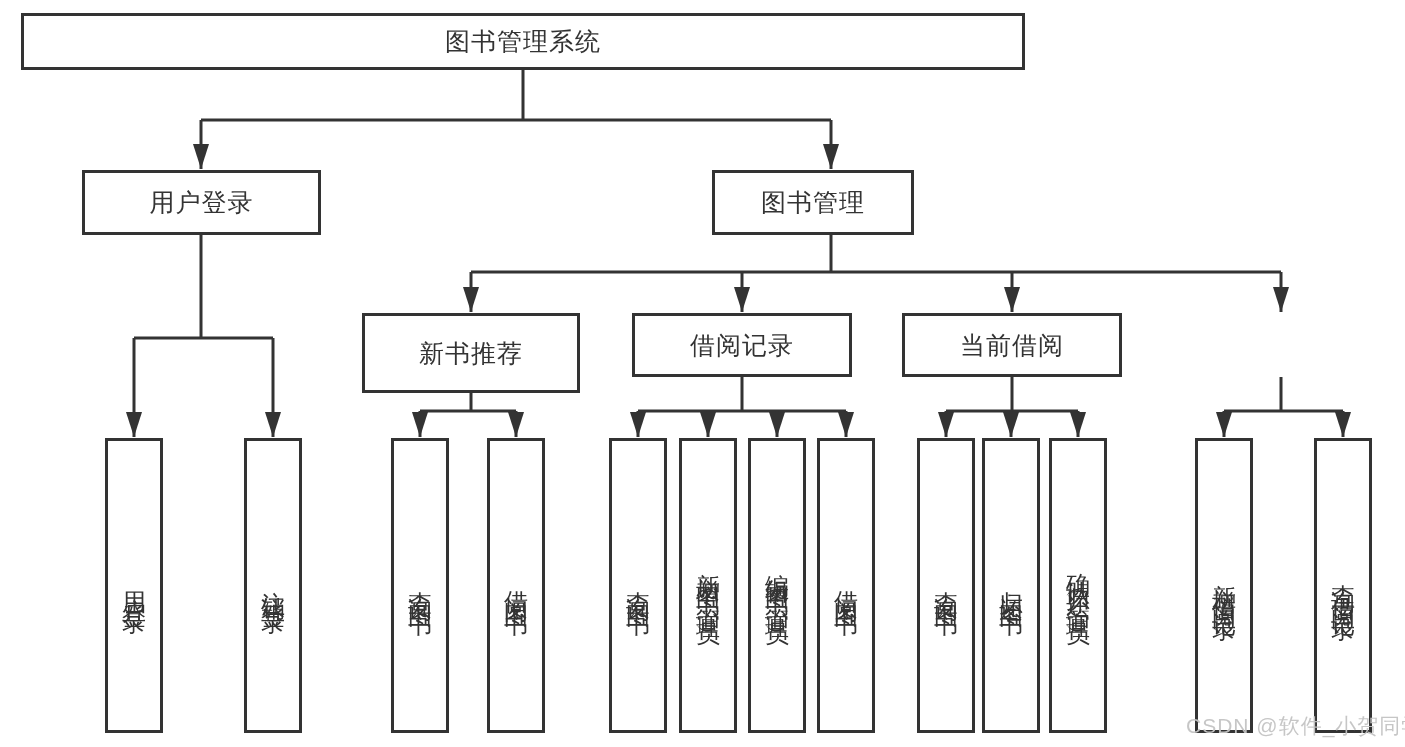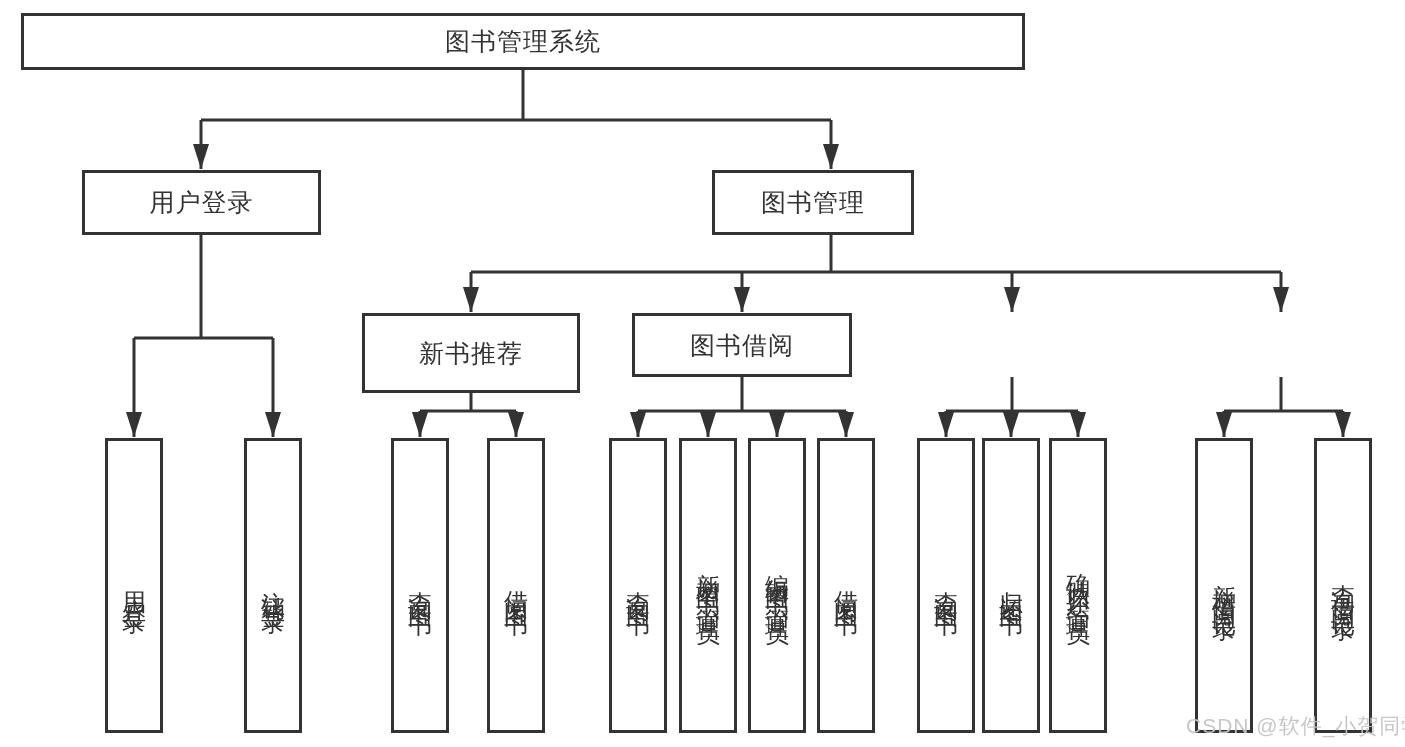--- a/index.html
+++ b/index.html
@@ -130,21 +130,22 @@
       <line x1="1343" y1="411" x2="1343" y2="437" marker-end="url(#ah)"></line>
     </g>
   </svg>
 
   <div class="box hbox" style="left:21px; top:13px; width:1004px; height:57px">图书管理系统</div>
 
   <div class="box hbox" style="left:82px; top:170px; width:239px; height:65px">用户登录</div>
   <div class="box hbox" style="left:712px; top:170px; width:202px; height:65px">图书管理</div>
 
   <div class="box hbox" style="left:362px; top:313px; width:218px; height:80px">新书推荐</div>
-  <div class="box hbox" style="left:632px; top:313px; width:220px; height:64px">图书借阅</div>
+  <div class="box hbox" style="left:632px; top:313px; width:220px; height:64px">借阅记录</div>
+  <div class="box hbox" style="left:902px; top:313px; width:220px; height:64px">当前借阅</div>
 
   <div class="box vbox" style="left:105px; top:438px; width:58px; height:295px">用户登录</div>
   <div class="box vbox" style="left:244px; top:438px; width:58px; height:295px">注销登录</div>
 
   <div class="box vbox" style="left:391px; top:438px; width:58px; height:295px">查询图书</div>
   <div class="box vbox" style="left:487px; top:438px; width:58px; height:295px">借阅图书</div>
 
   <div class="box vbox" style="left:609px; top:438px; width:58px; height:295px">查询图书</div>
   <div class="box vbox" style="left:679px; top:438px; width:58px; height:295px">新增图书（管理员）</div>
   <div class="box vbox" style="left:748px; top:438px; width:58px; height:295px">编辑图书（管理员）</div>

